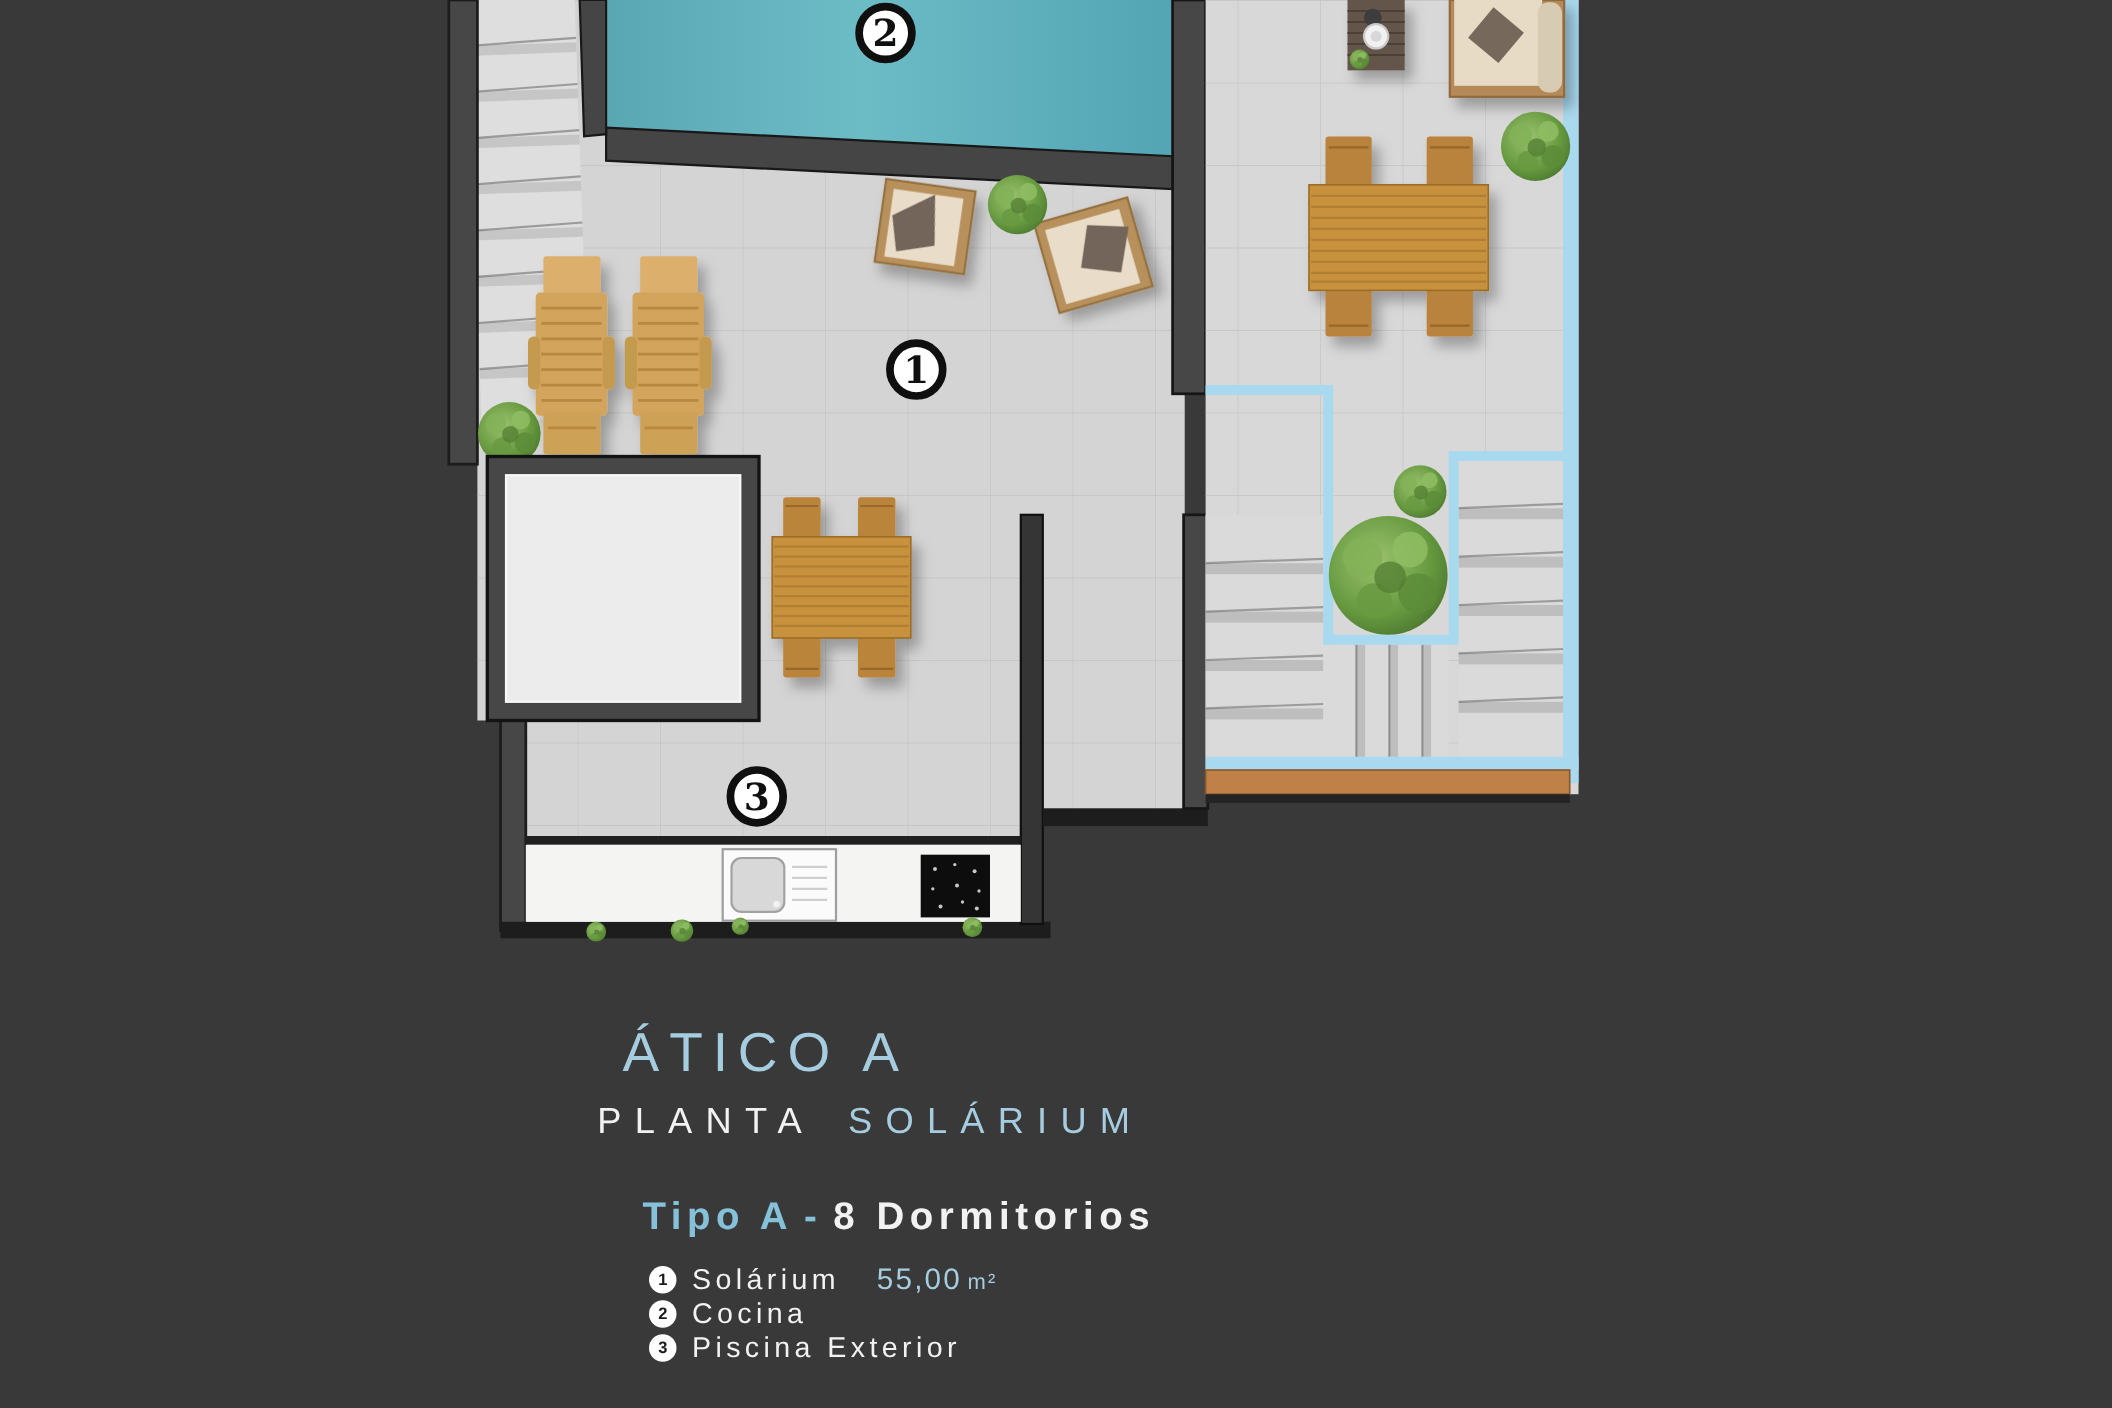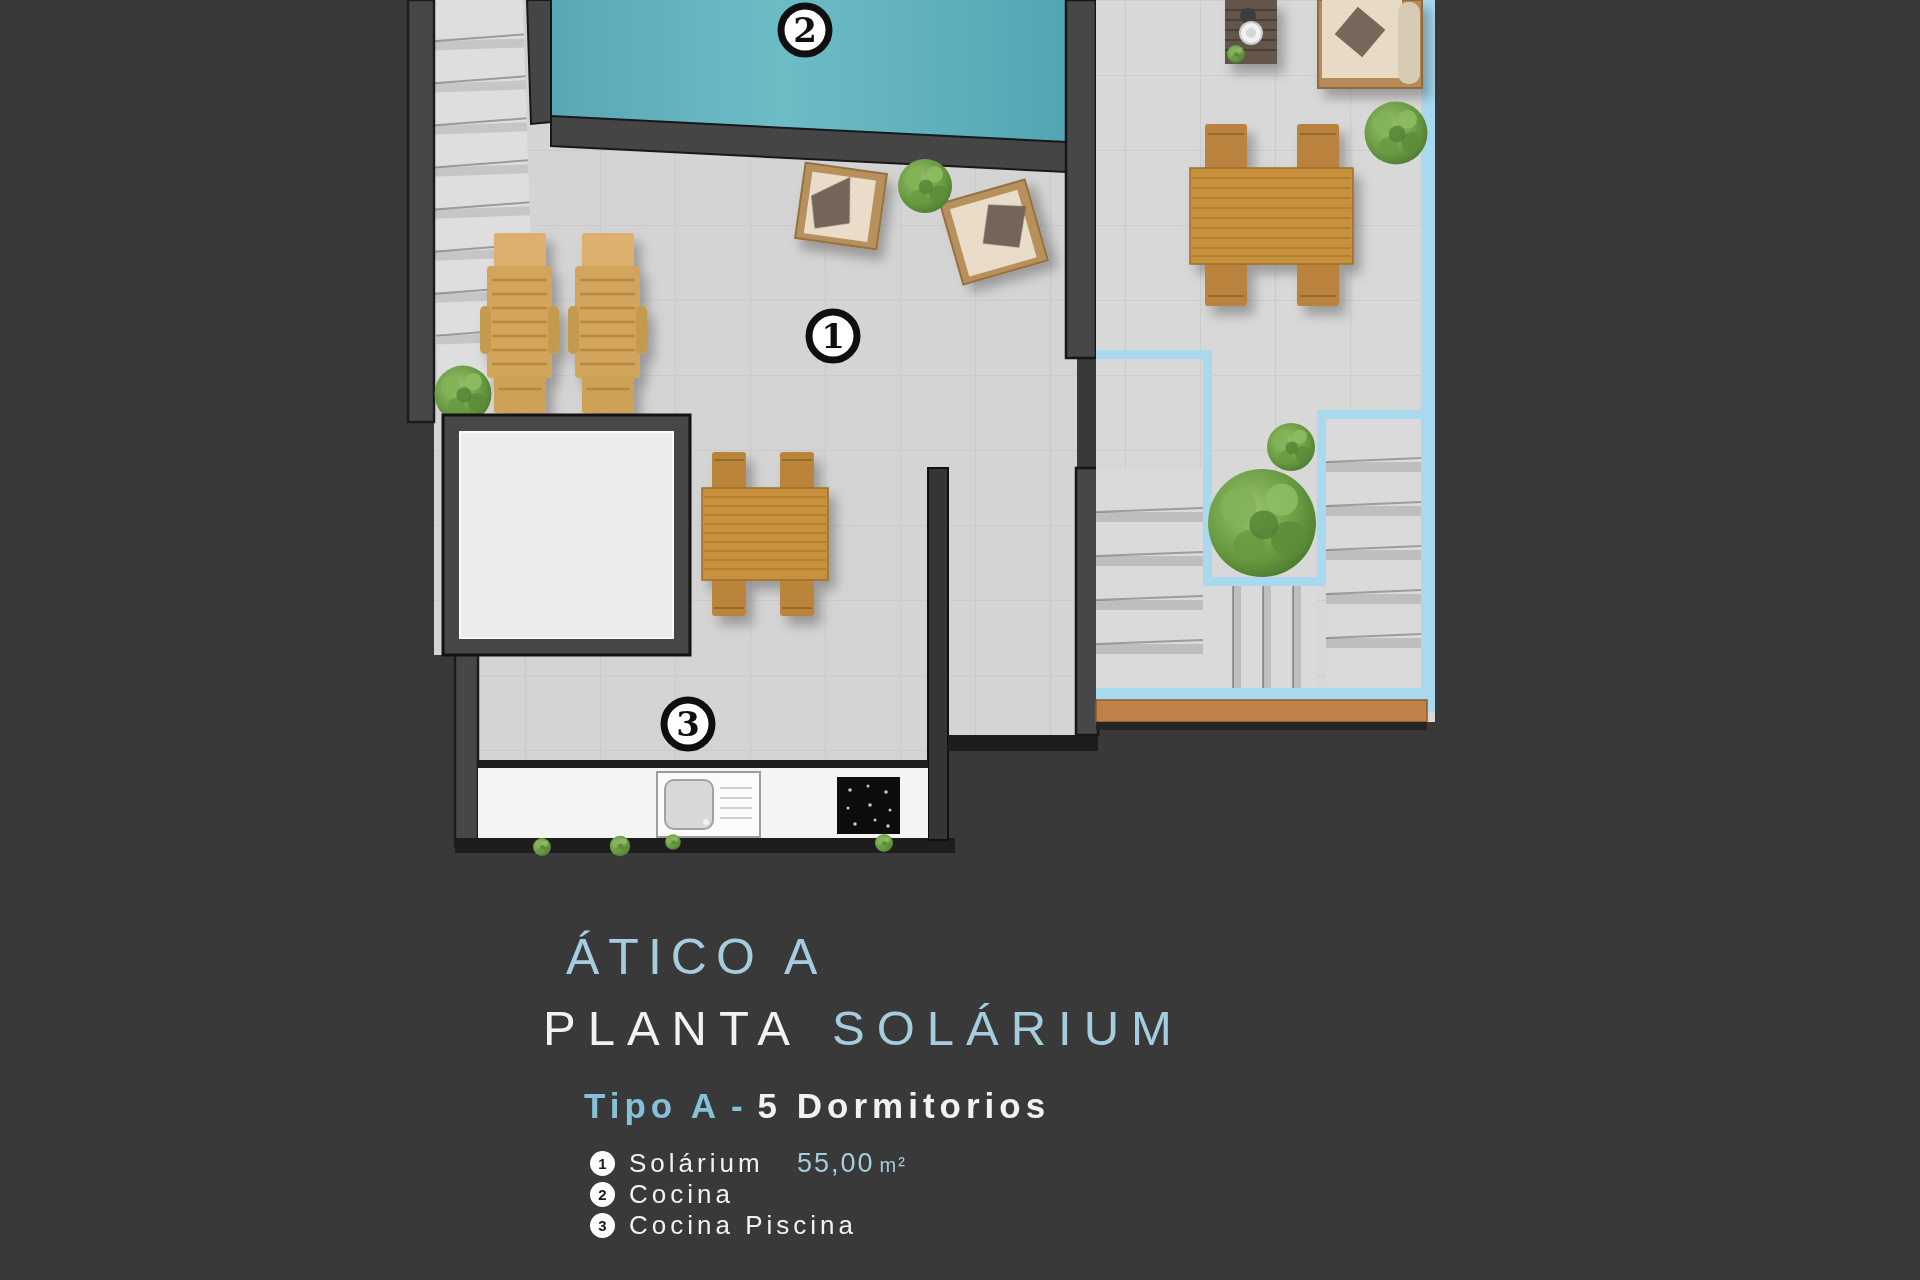--- a/index.html
+++ b/index.html
@@ -15,21 +15,21 @@
     --wood:#c7913e;
     --wood-dark:#a9772e;
     --lounger:#d2a45c;
   }
   *{margin:0;padding:0;box-sizing:border-box;}
   body{background:#222;font-family:"Liberation Sans",sans-serif;}
   .stage{position:relative;width:1920px;height:1280px;background:var(--bg);overflow:hidden;}
   .plan-svg{position:absolute;left:0;top:0;}
   .title1{position:absolute;left:566px;top:928px;font-size:50px;font-weight:400;
           letter-spacing:9px;color:var(--accent);white-space:nowrap;text-align:center;}
-  .title2{position:absolute;left:543px;top:1000px;font-size:49px;font-weight:400;
+  .title2{position:absolute;left:543px;top:1000px;font-size:33px;font-weight:400;
           letter-spacing:12px;white-space:nowrap;}
   .title2 .t-white{color:var(--white);margin-right:30px;}
   .title2 .t-blue{color:var(--accent);}
   .subtitle{position:absolute;left:584px;top:1086px;font-size:35px;font-weight:700;
           letter-spacing:5px;white-space:nowrap;}
   .subtitle .s-blue{color:var(--accent2);}
   .subtitle .s-sep{color:var(--accent2);margin:0 10px;}
   .subtitle .s-white{color:var(--white);}
   .legend{position:absolute;left:590px;top:1148px;}
   .legend-row{position:relative;display:flex;align-items:center;height:30px;margin-bottom:1px;}
@@ -364,34 +364,34 @@
   </g>
 </svg>
 
 <div class="title1">ÁTICO A</div>
 
 <div class="title2">
   <span class="t-white">PLANTA</span><span class="t-blue">SOLÁRIUM</span>
 </div>
 
 <div class="subtitle">
-  <span class="s-blue">Tipo A</span><span class="s-sep">-</span><span class="s-white">5 Dormitorios</span>
+  <span class="s-blue">Tipo A</span><span class="s-sep">-</span><span class="s-white">8 Dormitorios</span>
 </div>
 
 <div class="legend">
   <div class="legend-row">
     <span class="bullet">1</span>
     <span class="legend-label">Solárium</span>
     <span class="legend-value"><span>55,00</span><span class="legend-unit">m²</span></span>
   </div>
   <div class="legend-row">
     <span class="bullet">2</span>
     <span class="legend-label">Cocina</span>
     <span class="legend-value"><span></span><span class="legend-unit"></span></span>
   </div>
   <div class="legend-row">
     <span class="bullet">3</span>
-    <span class="legend-label">Cocina Piscina</span>
+    <span class="legend-label">Piscina Exterior</span>
     <span class="legend-value"><span></span><span class="legend-unit"></span></span>
   </div>
 </div>
 
 </div>
 
 </body></html>

